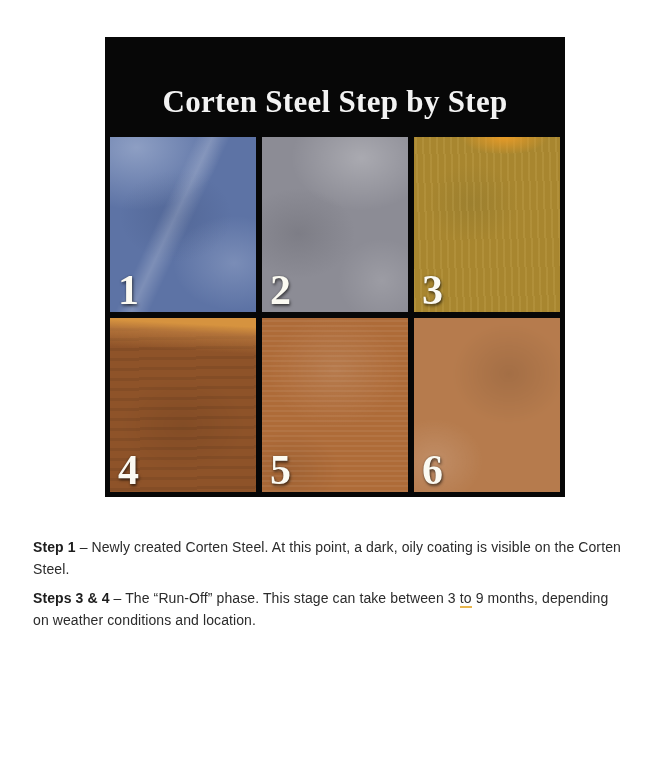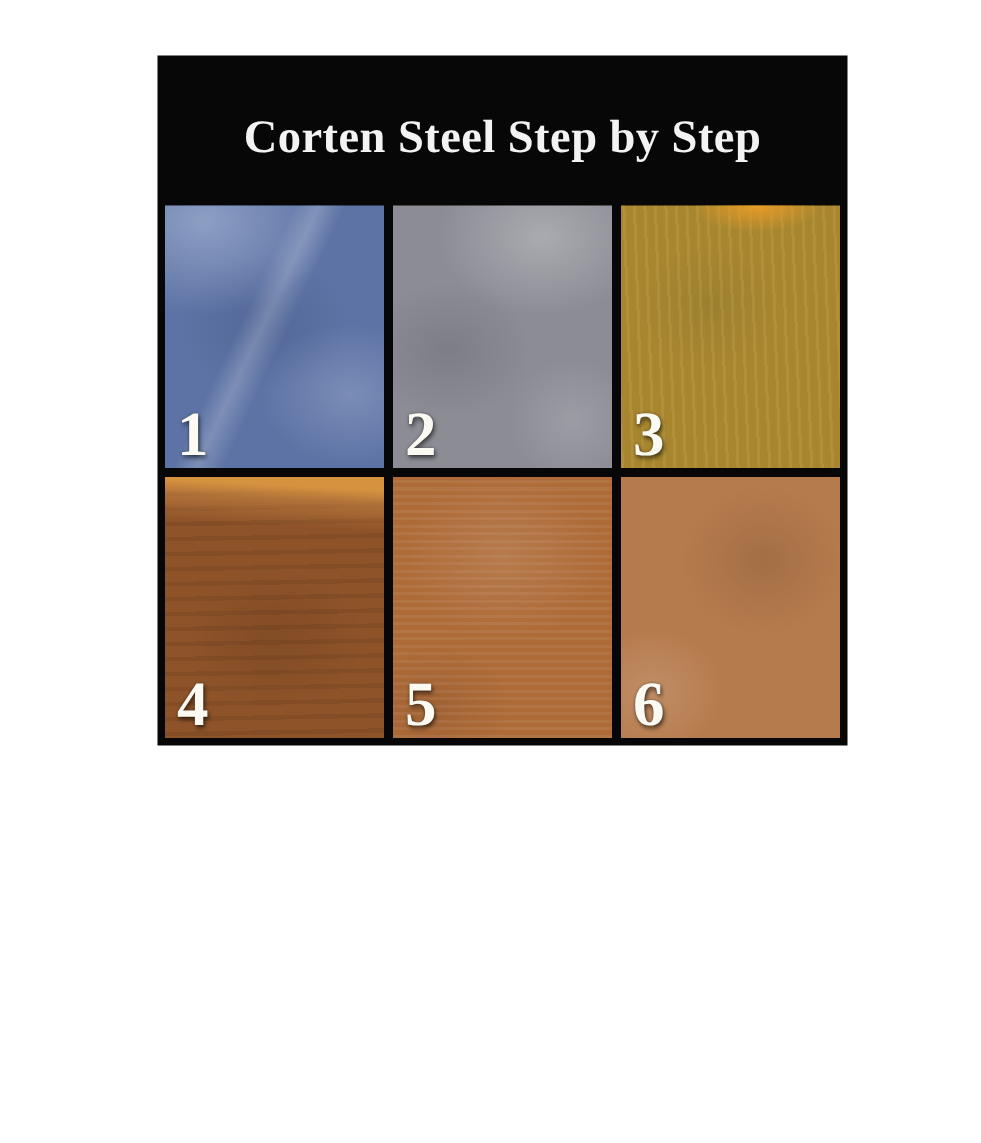--- a/index.html
+++ b/index.html
@@ -30,21 +30,21 @@
     background: #070707;
   }
   .guide-title {
     position: absolute;
     top: 0; left: 0; right: 0;
     height: 100px;
     display: flex;
     flex-direction: column;
     align-items: center;
     justify-content: center;
-    padding-top: 4px;
+    padding-top: 15px;
     font-family: "Liberation Serif", serif;
     font-weight: 700;
     font-size: 31px;
     line-height: 40px;
     color: #f3f3f3;
     text-align: center;
     letter-spacing: 0.3px;
   }
   .grid {
     position: absolute;
@@ -164,15 +164,23 @@
       <div class="panel p5" style="--base: #ae6b38; --accent: #c8854a;">
         <span class="num">5</span>
       </div>
       <div class="panel p6" style="--base: #b67b4d; --accent: #c28b5e;">
         <span class="num">6</span>
       </div>
     </div>
   </figure>
 
   <section class="steps">
+    <p>
+      <b class="lbl">Step 1</b>
+      <span>– Newly created Corten Steel. At this point, a dark, oily coating is visible on the Corten Steel.</span>
+    </p>
+    <p>
+      <b class="lbl">Steps 3 &amp; 4</b>
+      <span>– The “Run-Off” phase. This stage can take between 3 </span><span class="hl" style="--underline: #e8b64e;">to</span><span> 9 months, depending on weather conditions and location.</span>
+    </p>
   </section>
 
 </div>
 
 </body></html>

